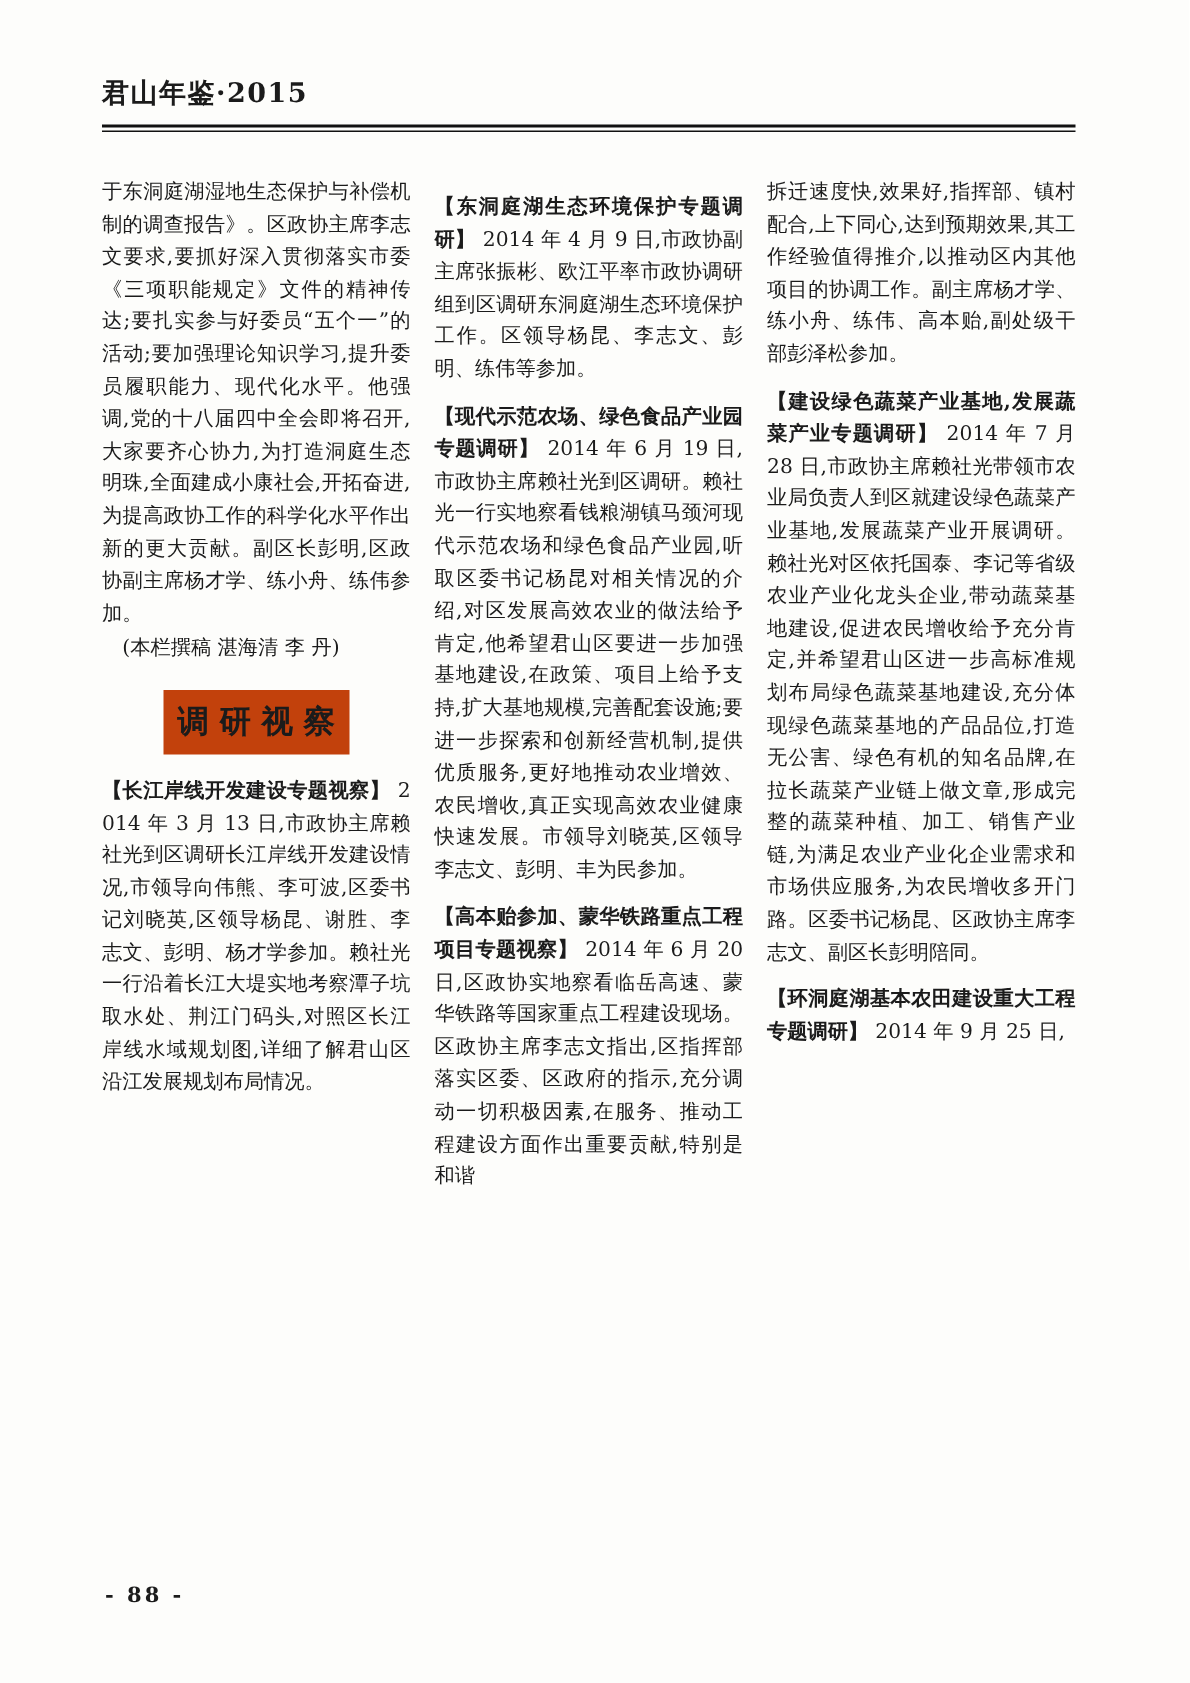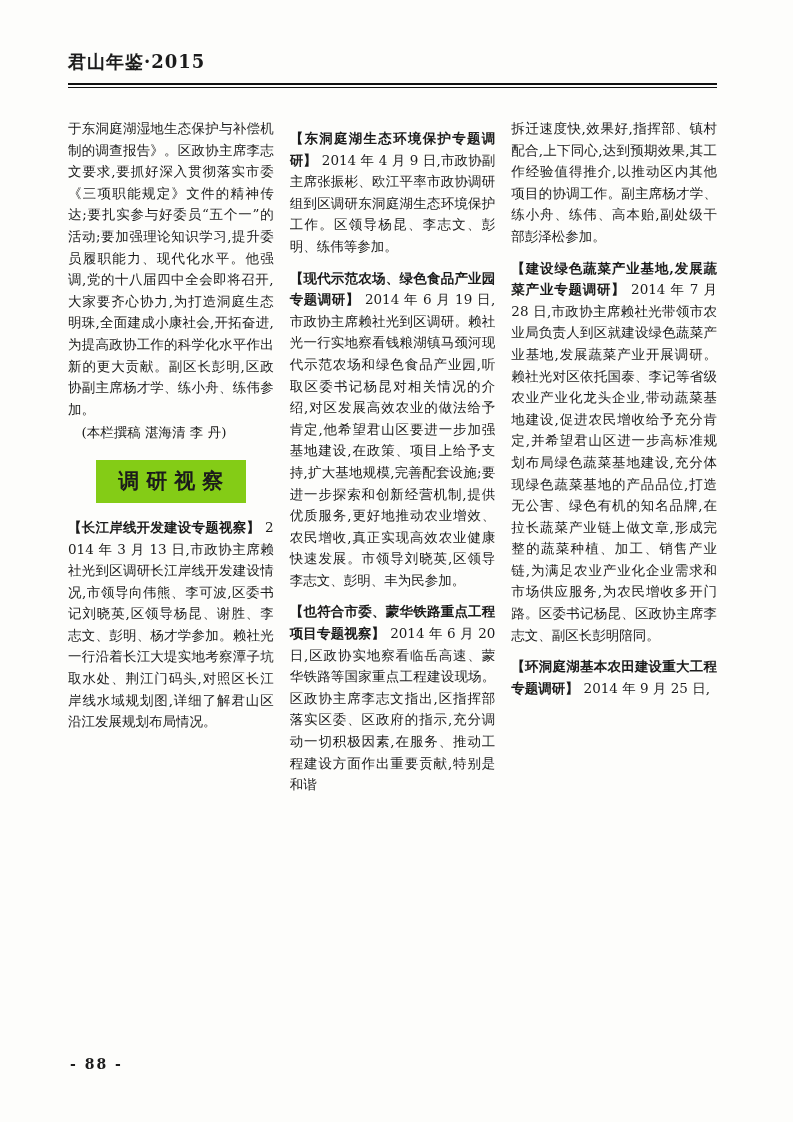--- a/index.html
+++ b/index.html
@@ -41,22 +41,22 @@
   .entry-head { font-weight:bold; }
   .entry-head::after { content:" "; }
   .byline {
     margin:2px 0 0 0;
     font-size:13.5px;
     line-height:21.6px;
     text-indent:1em;
   }
   .section-box {
     margin:16px auto 14px auto;
-    width:150px;
-    background:#84cc16;
+    width:124px;
+    background:#c2410c;
     text-align:center;
     padding:7px 0 8px 0;
   }
   .section-box span {
     font-size:21px;
     font-weight:bold;
     letter-spacing:7px;
     margin-right:-7px; 
   }
   .page-number {
@@ -92,21 +92,21 @@
     </section>
 
     <section class="col">
       <p class="entry">
         <span class="entry-head">【东洞庭湖生态环境保护专题调研】</span><span>2014 年 4 月 9 日,市政协副主席张振彬、欧江平率市政协调研组到区调研东洞庭湖生态环境保护工作。区领导杨昆、李志文、彭明、练伟等参加。</span>
       </p>
       <p class="entry">
         <span class="entry-head">【现代示范农场、绿色食品产业园专题调研】</span><span>2014 年 6 月 19 日,市政协主席赖社光到区调研。赖社光一行实地察看钱粮湖镇马颈河现代示范农场和绿色食品产业园,听取区委书记杨昆对相关情况的介绍,对区发展高效农业的做法给予肯定,他希望君山区要进一步加强基地建设,在政策、项目上给予支持,扩大基地规模,完善配套设施;要进一步探索和创新经营机制,提供优质服务,更好地推动农业增效、农民增收,真正实现高效农业健康快速发展。市领导刘晓英,区领导李志文、彭明、丰为民参加。</span>
       </p>
       <p class="entry">
-        <span class="entry-head">【也符合市委、蒙华铁路重点工程项目专题视察】</span><span>2014 年 6 月 20 日,区政协实地察看临岳高速、蒙华铁路等国家重点工程建设现场。区政协主席李志文指出,区指挥部落实区委、区政府的指示,充分调动一切积极因素,在服务、推动工程建设方面作出重要贡献,特别是和谐</span>
+        <span class="entry-head">【高本贻参加、蒙华铁路重点工程项目专题视察】</span><span>2014 年 6 月 20 日,区政协实地察看临岳高速、蒙华铁路等国家重点工程建设现场。区政协主席李志文指出,区指挥部落实区委、区政府的指示,充分调动一切积极因素,在服务、推动工程建设方面作出重要贡献,特别是和谐</span>
       </p>
     </section>
 
     <section class="col">
       <p class="para">拆迁速度快,效果好,指挥部、镇村配合,上下同心,达到预期效果,其工作经验值得推介,以推动区内其他项目的协调工作。副主席杨才学、练小舟、练伟、高本贻,副处级干部彭泽松参加。</p>
       <p class="entry">
         <span class="entry-head">【建设绿色蔬菜产业基地,发展蔬菜产业专题调研】</span><span>2014 年 7 月 28 日,市政协主席赖社光带领市农业局负责人到区就建设绿色蔬菜产业基地,发展蔬菜产业开展调研。赖社光对区依托国泰、李记等省级农业产业化龙头企业,带动蔬菜基地建设,促进农民增收给予充分肯定,并希望君山区进一步高标准规划布局绿色蔬菜基地建设,充分体现绿色蔬菜基地的产品品位,打造无公害、绿色有机的知名品牌,在拉长蔬菜产业链上做文章,形成完整的蔬菜种植、加工、销售产业链,为满足农业产业化企业需求和市场供应服务,为农民增收多开门路。区委书记杨昆、区政协主席李志文、副区长彭明陪同。</span>
       </p>
       <p class="entry">
         <span class="entry-head">【环洞庭湖基本农田建设重大工程专题调研】</span><span>2014 年 9 月 25 日,</span>

